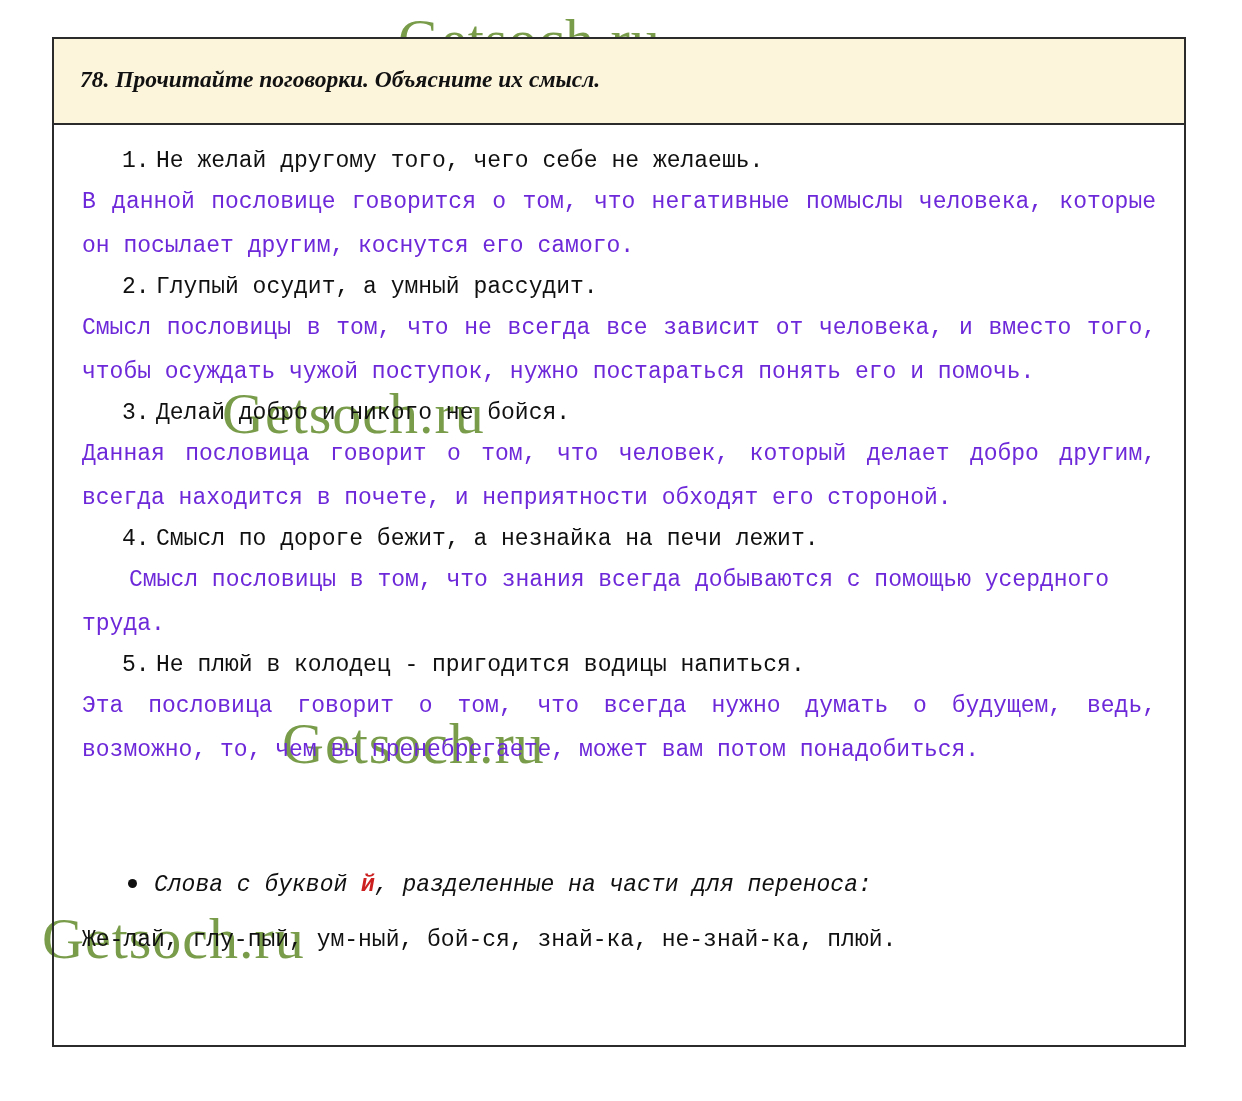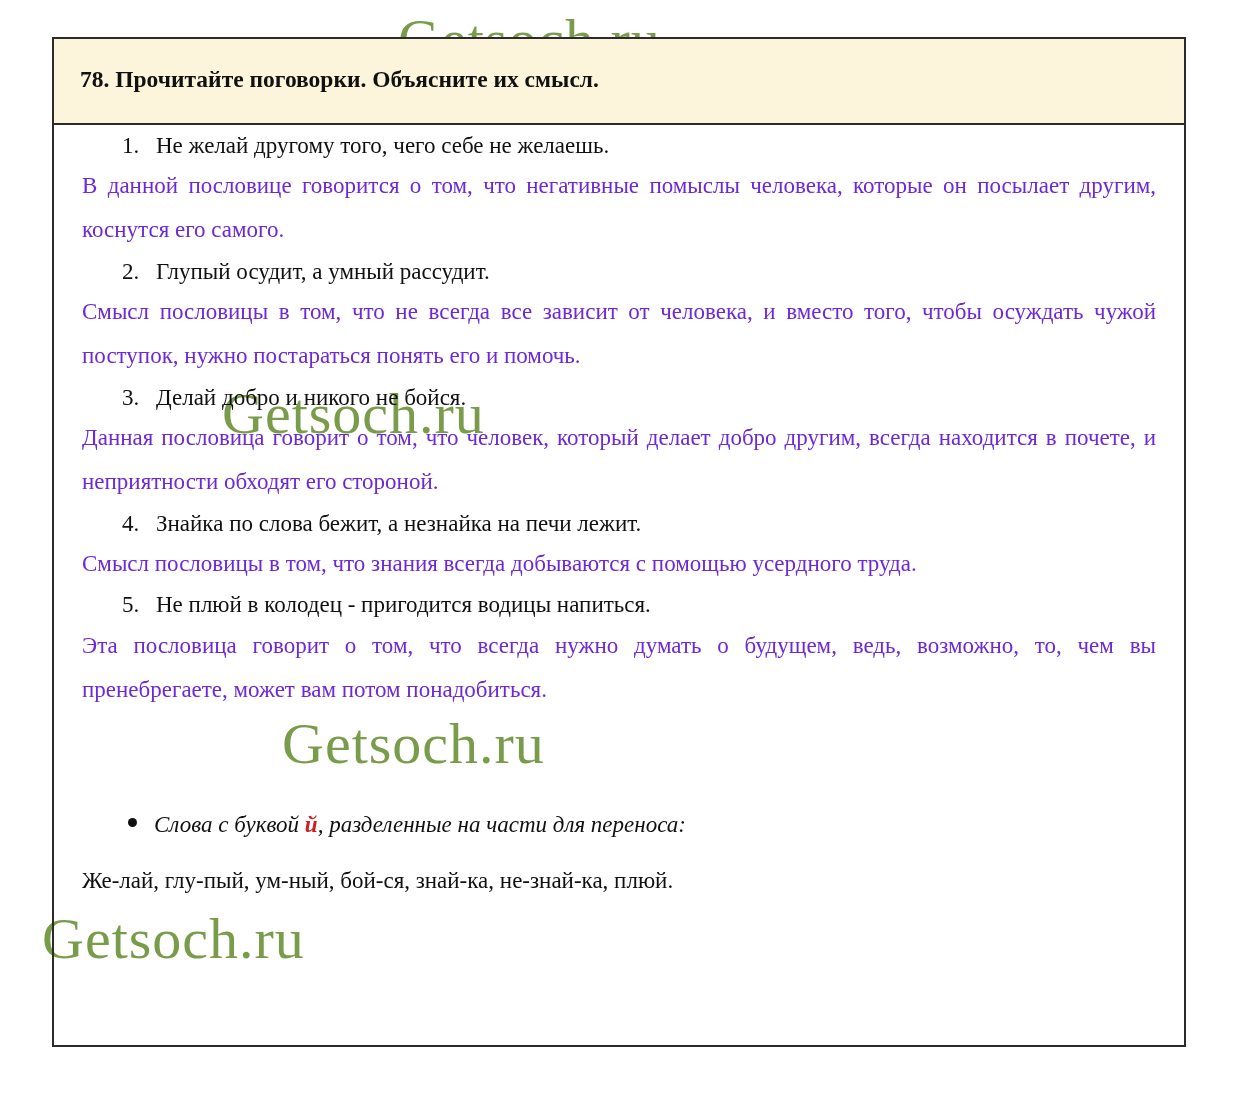--- a/index.html
+++ b/index.html
@@ -44,32 +44,34 @@
     box-sizing: border-box;
     background: transparent;
     z-index: 10;
   }
 
   .task-header {
     background: #fdf4dc;
     border-bottom: 2px solid #2b2b2b;
     padding: 18px 26px 20px 26px;
     box-sizing: border-box;
+    font-style: italic;
   }
   .task-header p {
     margin: 0;
     font-weight: bold;
     font-size: 23.5px;
     line-height: 1.95;
     color: #111111;
   }
 
   .body-area {
-    padding: 2px 28px 20px 28px;
+    padding: 18px 28px 20px 28px;
     box-sizing: border-box;
+    font-family: Liberation Mono, monospace;
   }
 
   .numbered {
     margin: 0;
     padding: 0 0 0 40px;
     font-size: 23px;
     line-height: 1.62;
     color: #101010;
   }
   .numbered .num {
@@ -147,21 +149,21 @@
       <span class="num">2.</span><span>Глупый осудит, а умный рассудит.</span>
     </div>
     <p class="para">Смысл пословицы в том, что не всегда все зависит от человека, и вместо того, чтобы осуждать чужой поступок, нужно постараться понять его и помочь.</p>
 
     <div class="numbered">
       <span class="num">3.</span><span>Делай добро и никого не бойся.</span>
     </div>
     <p class="para">Данная пословица говорит о том, что человек, который делает добро другим, всегда находится в почете, и неприятности обходят его стороной.</p>
 
     <div class="numbered">
-      <span class="num">4.</span><span>Знайка по слова бежит, а незнайка на печи лежит.</span>
+      <span class="num">4.</span><span>Смысл по дороге бежит, а незнайка на печи лежит.</span>
     </div>
     <p class="para nojust">Смысл пословицы в том, что знания всегда добываются с помощью усердного труда.</p>
 
     <div class="numbered">
       <span class="num">5.</span><span>Не плюй в колодец - пригодится водицы напиться.</span>
     </div>
     <p class="para">Эта пословица говорит о том, что всегда нужно думать о будущем, ведь, возможно, то, чем вы пренебрегаете, может вам потом понадобиться.</p>
 
     <div class="spacer-lg"></div>
 

